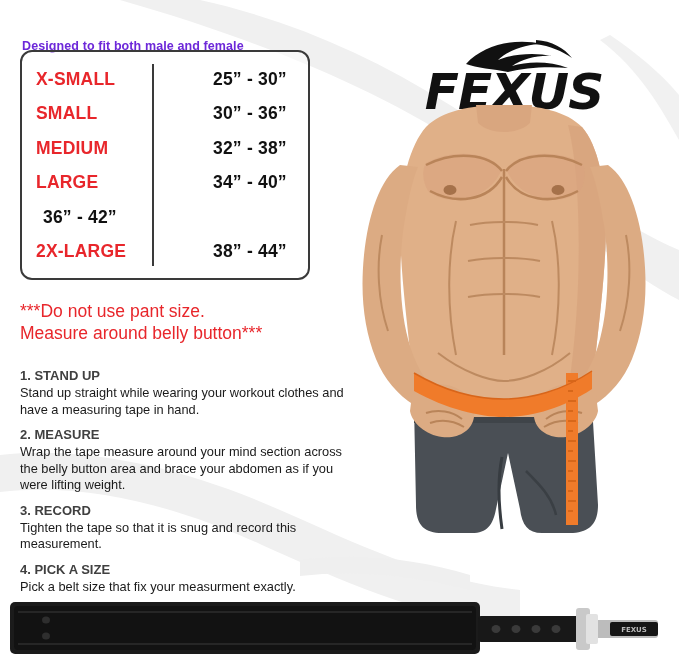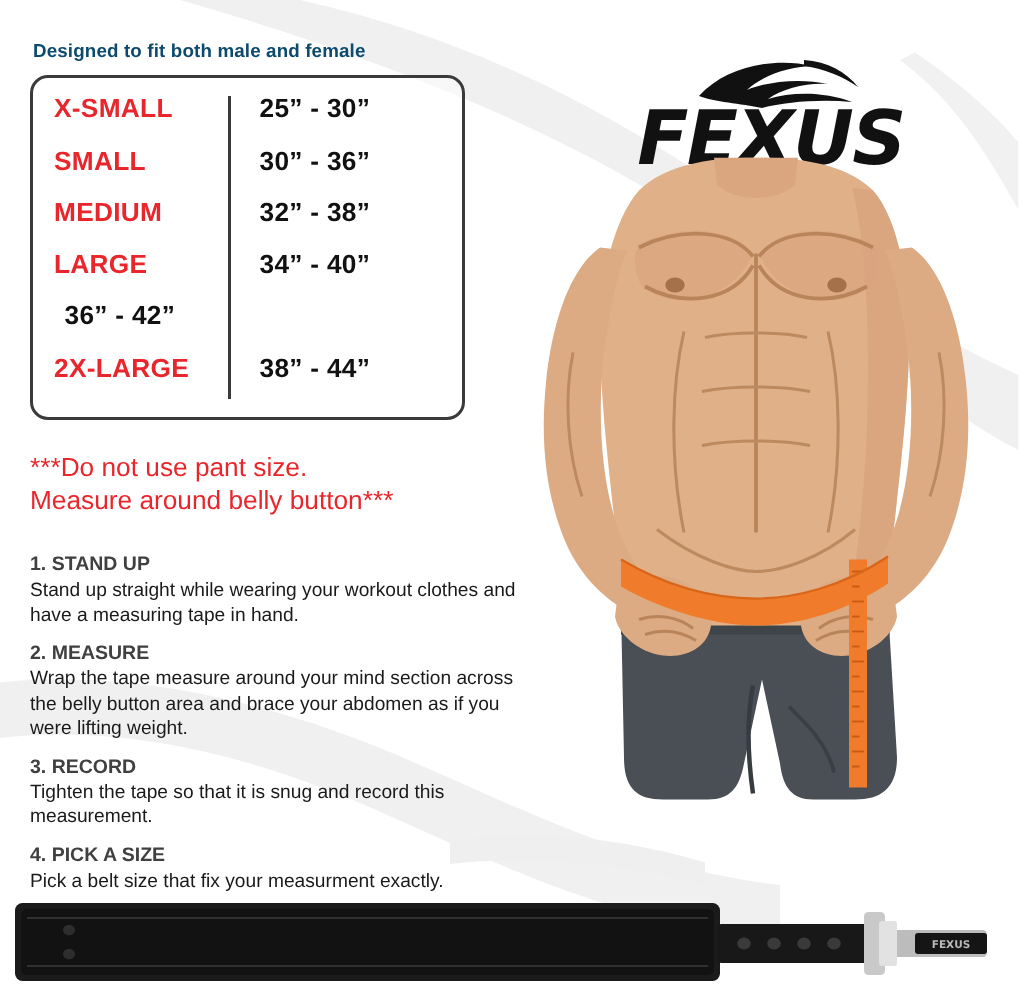--- a/index.html
+++ b/index.html
@@ -29,23 +29,23 @@
   }
   .content {
     position: relative;
     z-index: 2;
   }
 
   
   .designed-note {
     position: absolute;
     left: 22px;
-    top: 27px;
+    top: 39px;
     font-size: 12.5px;
-    color: #0c4a6e;
+    color: #6d28d9;
     font-weight: 600;
     letter-spacing: 0.1px;
   }
 
   
   .size-table {
     position: absolute;
     left: 20px;
     top: 50px;
     width: 290px;
@@ -65,20 +65,22 @@
   }
   .size-rows {
     position: absolute;
     left: 0; top: 0; right: 0; bottom: 0;
     padding: 10px 0 10px 0;
     box-sizing: border-box;
   }
   .size-row {
     height: 34.5px;
     display: flex;
+    align-items: center;
+    gap: 40px;
   }
   .size-name {
     width: 130px;
     box-sizing: border-box;
     padding-left: 14px;
     color: #e8262b;
     font-weight: bold;
     font-size: 17.5px;
     letter-spacing: 0.2px;
   }

